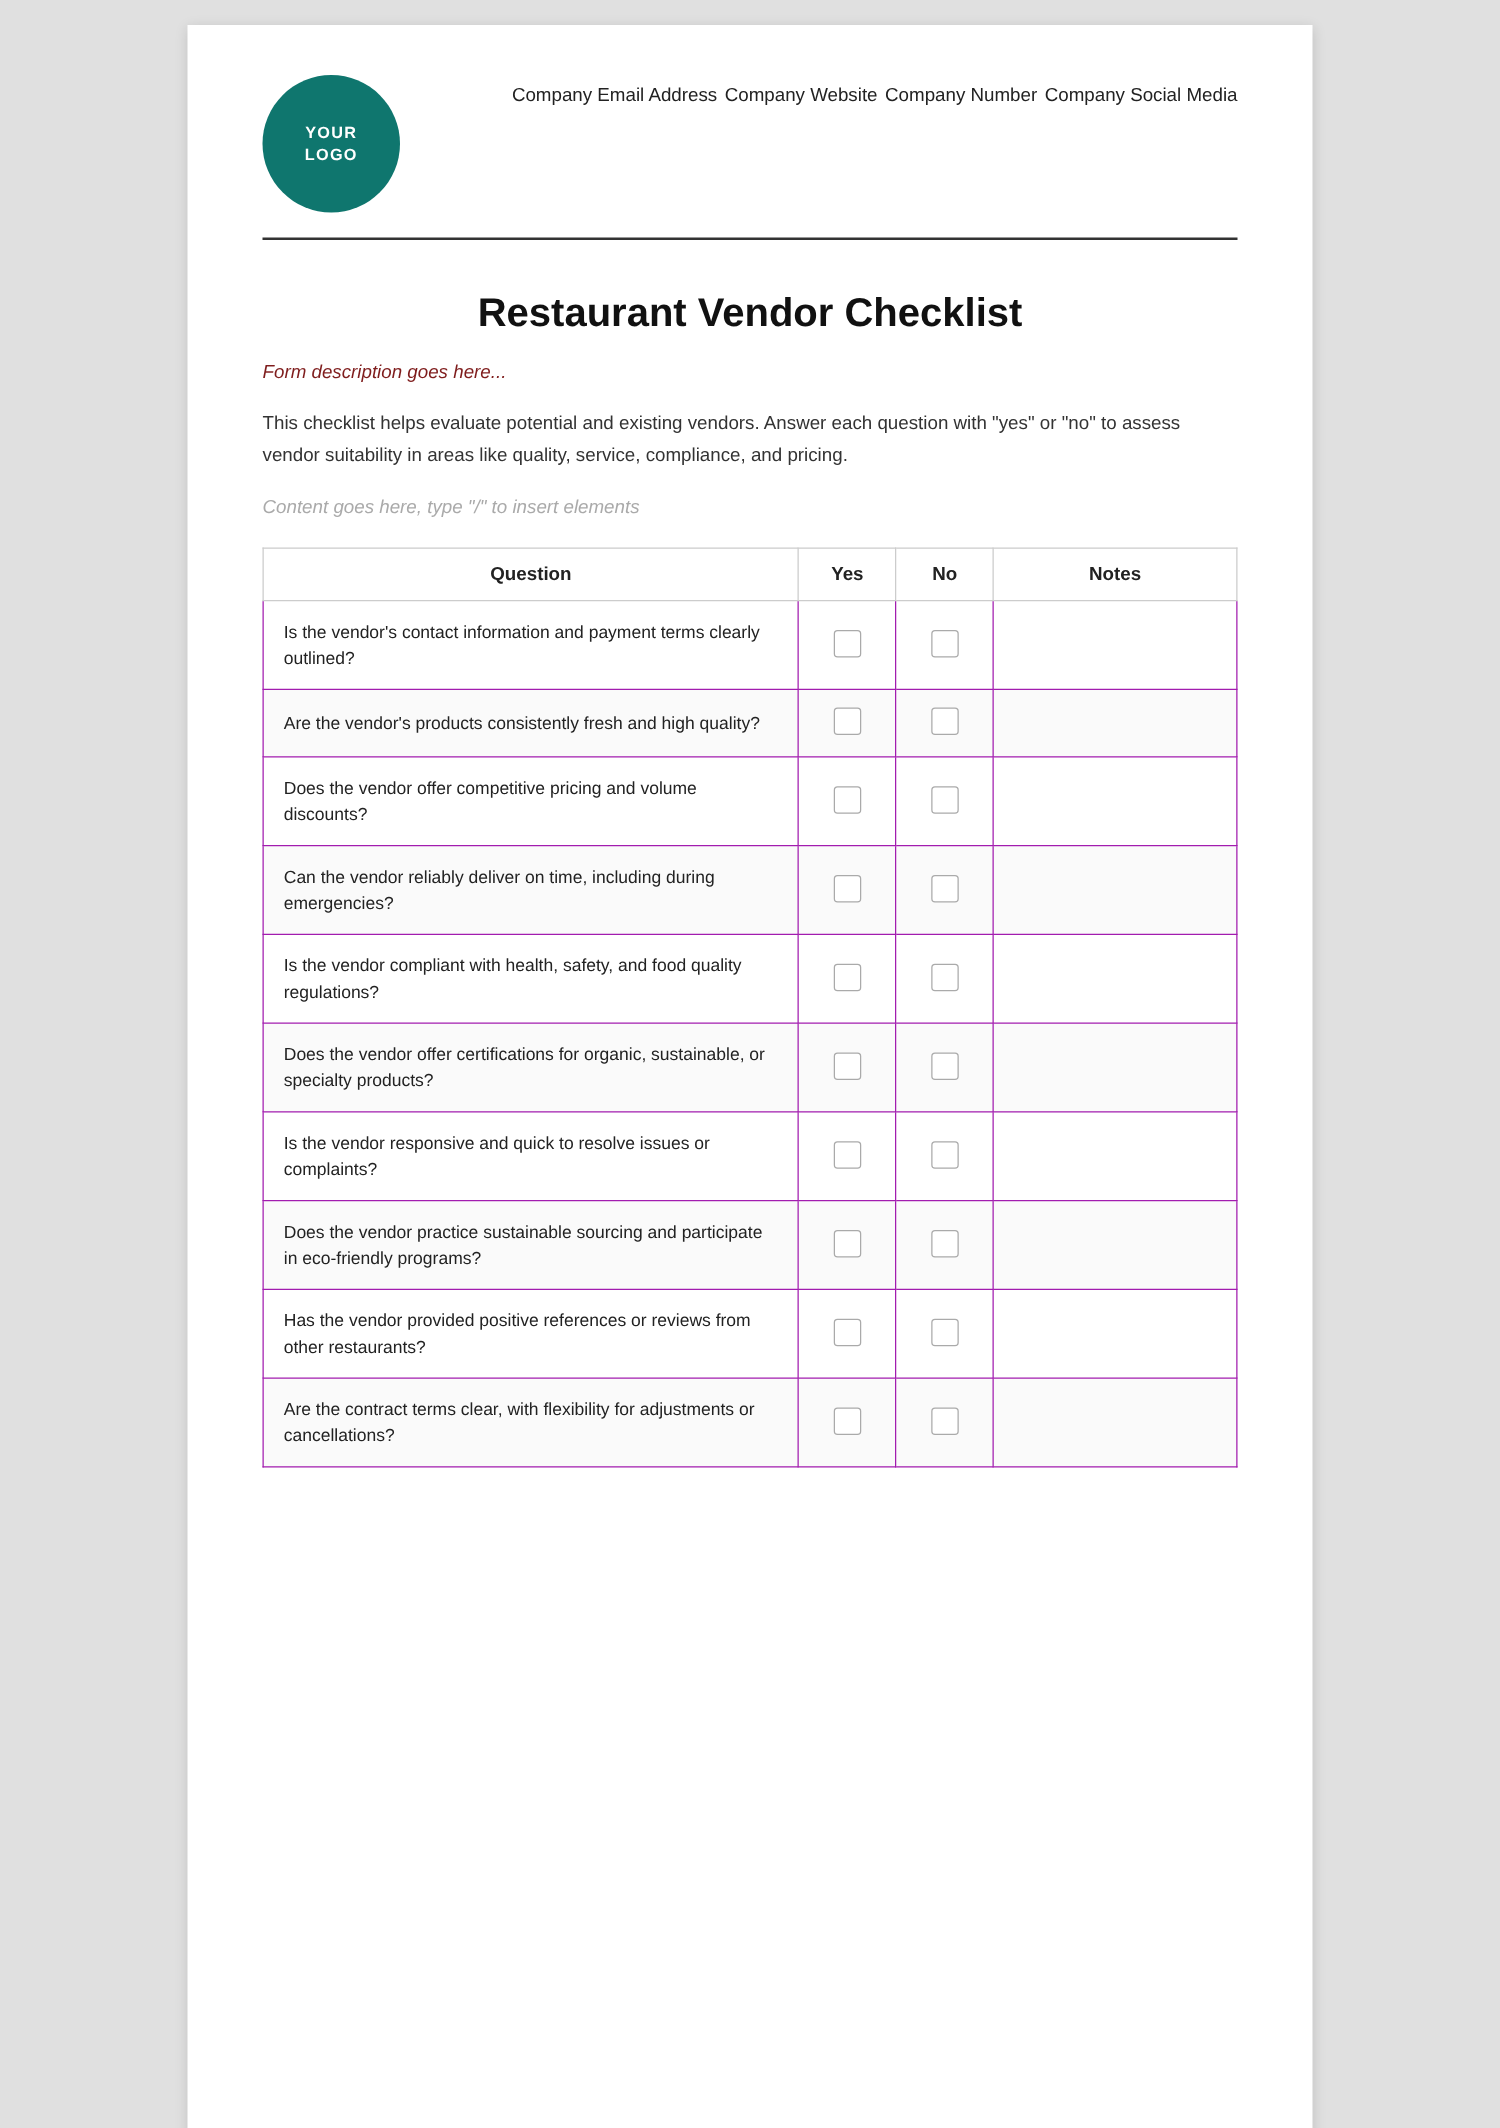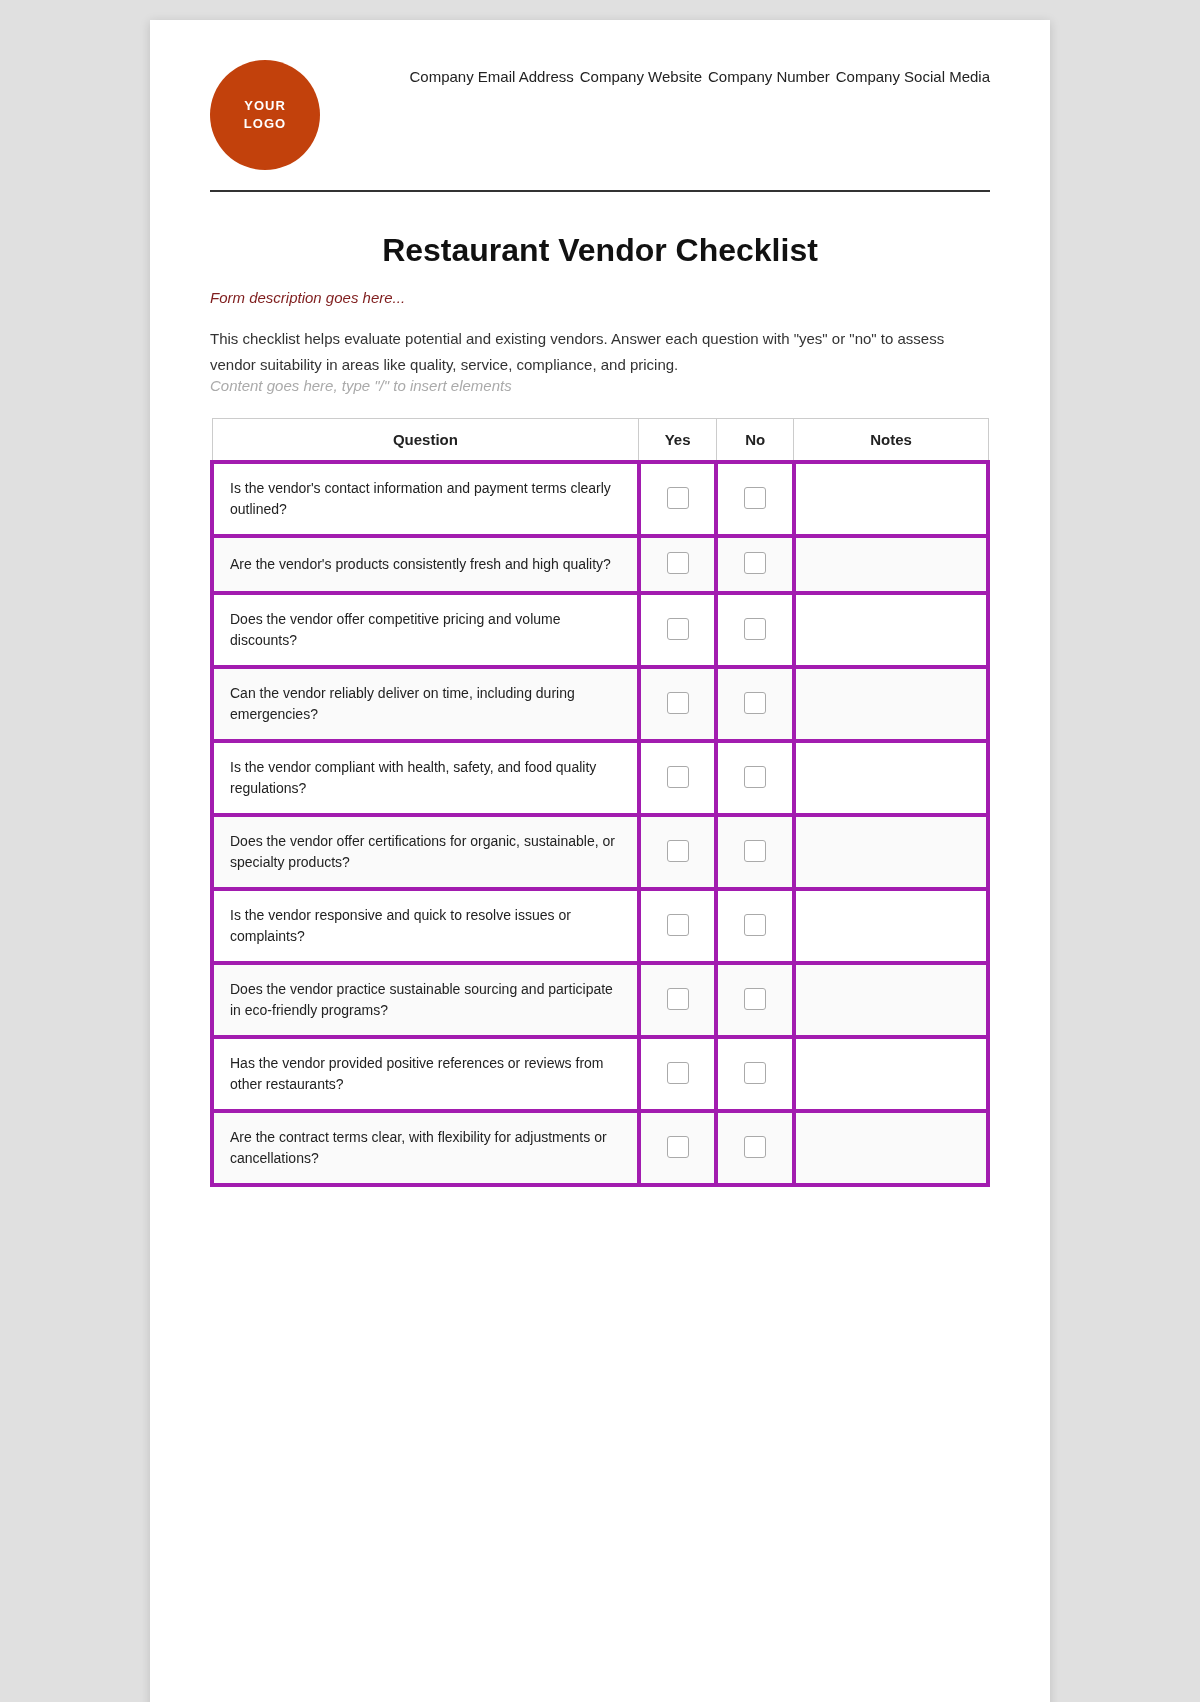--- a/index.html
+++ b/index.html
@@ -30,21 +30,21 @@
       justify-content: space-between;
       align-items: flex-start;
       padding-bottom: 20px;
       border-bottom: 2px solid #333;
       margin-bottom: 40px;
     }
 
     .logo-circle {
       width: 110px;
       height: 110px;
-      background: #c2410c;
+      background: #0f766e;
       border-radius: 50%;
       display: flex;
       flex-direction: column;
       align-items: center;
       justify-content: center;
       color: #ffffff;
       font-size: 13px;
       font-weight: bold;
       letter-spacing: 1px;
       line-height: 1.4;
@@ -79,20 +79,21 @@
       font-size: 15px;
       color: #7f1d1d;
       font-style: italic;
       margin-bottom: 20px;
     }
 
     .intro-text {
       font-size: 15px;
       color: #333;
       line-height: 1.7;
+      margin-bottom: 20px;
     }
 
     .content-placeholder {
       font-size: 15px;
       color: #aaa;
       font-style: italic;
       margin-bottom: 24px;
     }
 
     
@@ -121,21 +122,21 @@
     .checklist-table th.yes-col,
     .checklist-table th.no-col {
       width: 10%;
     }
 
     .checklist-table th.notes-col {
       width: 25%;
     }
 
     .checklist-table td {
-      border: 4px solid #a21caf;
+      border: 1px solid #a21caf;
       padding: 14px 16px;
       vertical-align: middle;
     }
 
     .checklist-table td.question-cell {
       font-size: 14px;
       color: #222;
       line-height: 1.5;
     }
 

